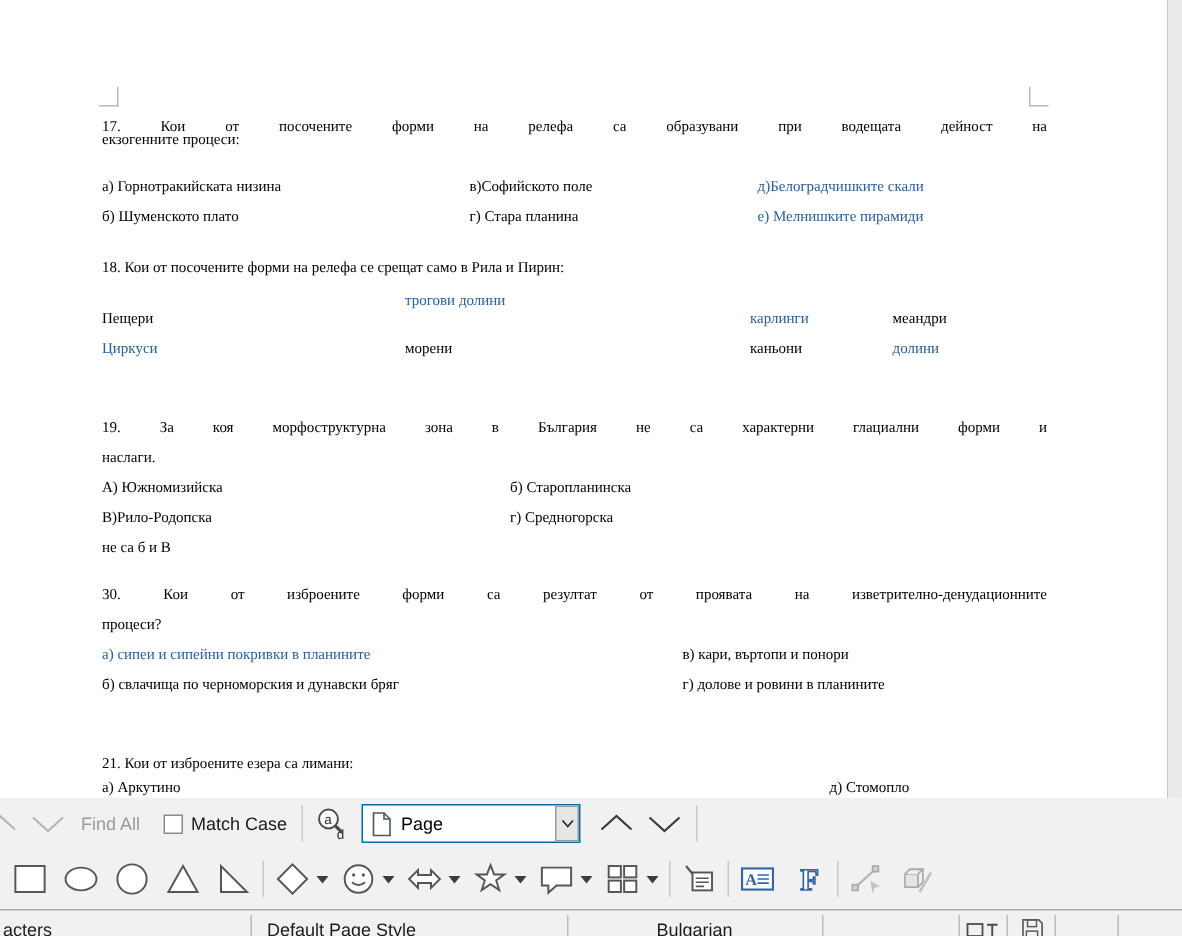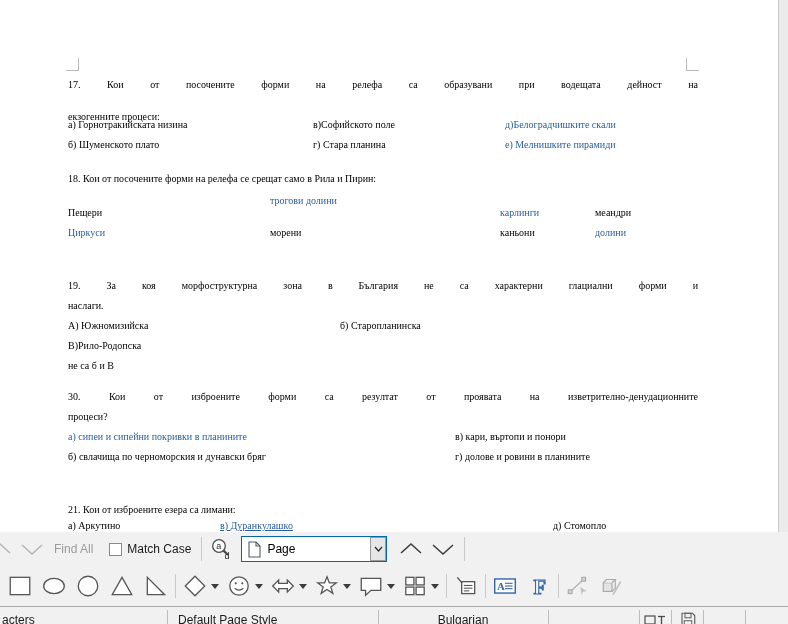--- a/index.html
+++ b/index.html
@@ -59,21 +59,21 @@
   .sb-icon{position:absolute;top:4px;}
 </style>
 </head>
 <body>
 
 <div class="page">
   <div class="corner tl"></div>
   <div class="corner tr"></div>
 
   <div class="doc-line jline" style="left:68px;top:76px;">17.  Кои  от  посочените  форми  на  релефа  са  образувани  при  водещата  дейност  на</div>
-  <div class="doc-line" style="left:68px;top:108px;text-align:right;">екзогенните процеси:</div>
+  <div class="doc-line" style="left:68px;top:85px;text-align:right;">екзогенните процеси:</div>
   <div class="doc-line" style="left:68px;top:116px;">а) Горнотракийската низина</div>
   <div class="doc-line" style="left:313px;top:116px;">в)Софийското поле</div>
   <div class="doc-line blue" style="left:505px;top:116px;">д)Белоградчишките скали</div>
   <div class="doc-line" style="left:68px;top:136px;">б) Шуменското плато</div>
   <div class="doc-line" style="left:313px;top:136px;">г) Стара планина</div>
   <div class="doc-line blue" style="left:505px;top:136px;">е) Мелнишките пирамиди</div>
 
   <div class="doc-line" style="left:68px;top:170px;">18. Кои от посочените форми на релефа се срещат само в Рила и Пирин:</div>
   <div class="doc-line" style="left:68px;top:204px;">Пещери</div>
   <div class="doc-line blue" style="left:270px;top:192px;">трогови долини</div>
@@ -82,32 +82,32 @@
   <div class="doc-line blue" style="left:68px;top:224px;">Циркуси</div>
   <div class="doc-line" style="left:270px;top:224px;">морени</div>
   <div class="doc-line" style="left:500px;top:224px;">каньони</div>
   <div class="doc-line blue" style="left:595px;top:224px;">долини</div>
 
   <div class="doc-line jline" style="left:68px;top:277px;">19.  За  коя  морфоструктурна  зона  в  България  не  са  характерни  глациални  форми  и</div>
   <div class="doc-line" style="left:68px;top:297px;">наслаги.</div>
   <div class="doc-line" style="left:68px;top:317px;">А) Южномизийска</div>
   <div class="doc-line" style="left:340px;top:317px;">б) Старопланинска</div>
   <div class="doc-line" style="left:68px;top:337px;">В)Рило-Родопска</div>
+  <div class="doc-line" style="left:340px;top:337px;">г) Средногорска</div>
   <div class="doc-line" style="left:68px;top:357px;">не са б и В</div>
 
   <div class="doc-line jline" style="left:68px;top:388px;">30. Кои от изброените форми са резултат от проявата на изветрително-денудационните</div>
   <div class="doc-line" style="left:68px;top:408px;">процеси?</div>
   <div class="doc-line" style="left:455px;top:428px;">в) кари, въртопи и понори</div>
   <div class="doc-line blue" style="left:68px;top:428px;">а) сипеи и сипейни покривки в планините</div>
   <div class="doc-line" style="left:68px;top:448px;">б) свлачища по черноморския и дунавски бряг</div>
   <div class="doc-line" style="left:455px;top:448px;">г) долове и ровини в планините</div>
 
   <div class="doc-line" style="left:68px;top:501px;">21. Кои от изброените езера са лимани:</div>
   <div class="doc-line" style="left:68px;top:517px;">а) Аркутино</div>
-  <div class="doc-line blue u" style="left:220px;top:517px;">в) Дуранкулашко</div>
   <div class="doc-line" style="left:553px;top:517px;">д) Стомопло</div>
 
   <div class="page-edge"></div>
   <div class="page-outside"></div>
 </div>
 
 <div class="find-toolbar">
   <span class="cut-chev">
     <svg width="24" height="16" viewBox="0 0 24 16">
         <polyline points="2,12 12,3 22,12" fill="none" stroke="#b6b6b6" stroke-width="1.5"></polyline>

